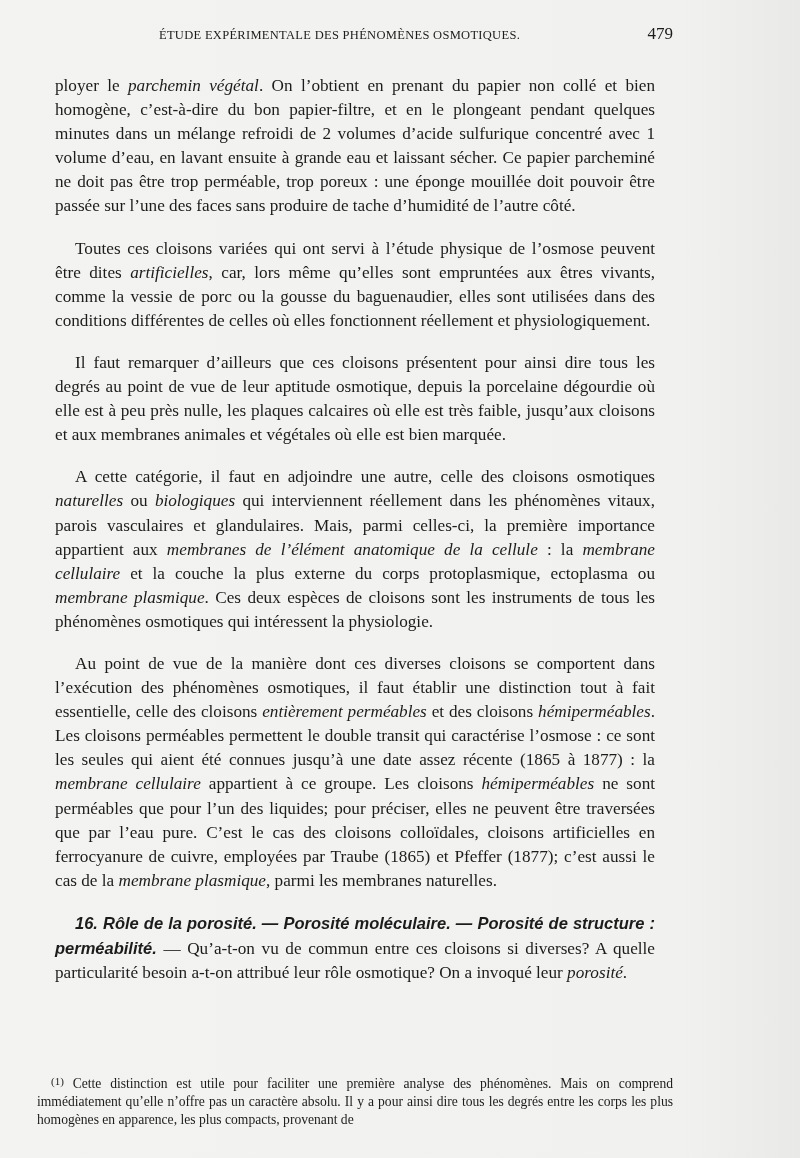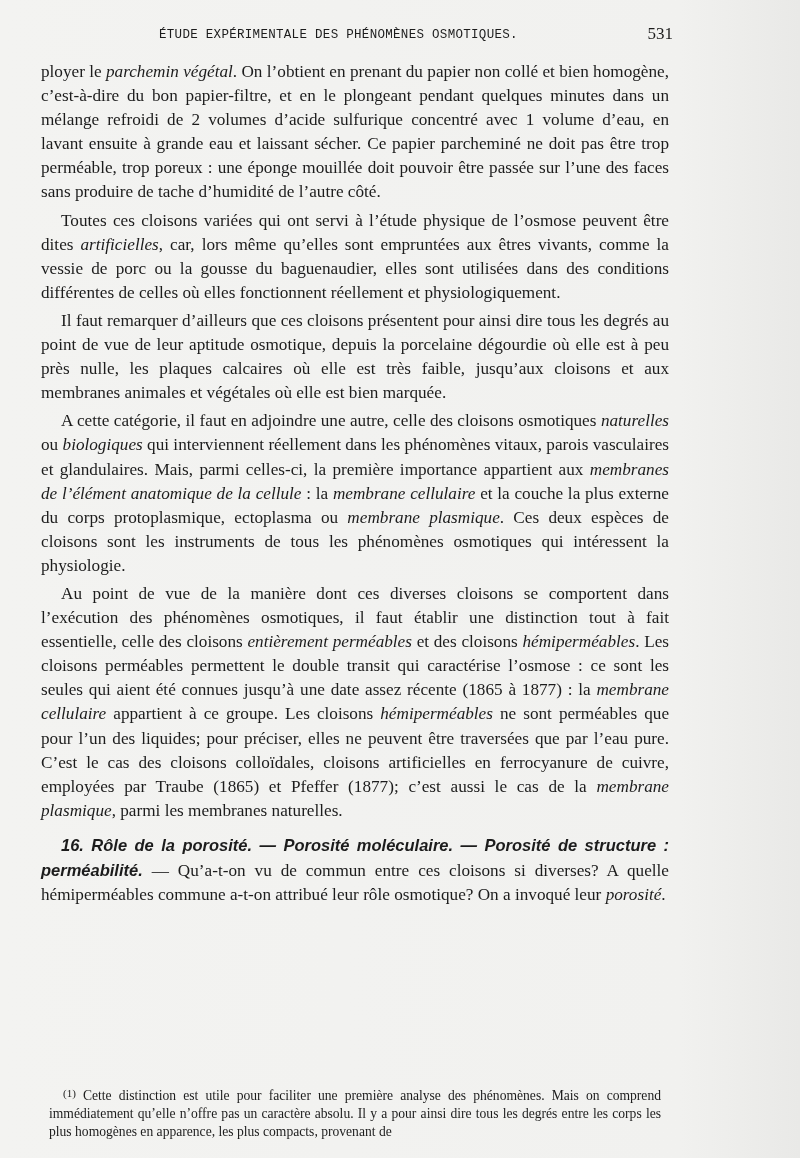--- a/index.html
+++ b/index.html
@@ -14,58 +14,58 @@
   .page {
     position: absolute; left: 0; top: 0; width: 800px; height: 1158px;
     background: linear-gradient(to right, #f3f3f1 0%, #f1f1ef 85%, #e9e9e7 100%);
   }
   .header {
     position: absolute; top: 22px; left: 37px; width: 636px;
     height: 24px;
   }
   .running-title {
     position: absolute; left: 122px; top: 6px;
-    font-size: 12.5px; letter-spacing: 0.3px; font-family: Liberation Mono, monospace;
+    font-size: 12.5px; letter-spacing: 0.3px;
   }
   .page-number {
     position: absolute; right: 0; top: 2px;
     font-size: 17px;
   }
   .body-text {
     position: absolute; left: 37px; top: 56px; width: 636px;
     font-size: 17.2px; line-height: 24.1px;
     text-align: justify;
   }
-  .body-text p { margin: 4px; }
+  .body-text p { margin: 18px; }
   .body-text p.indent { text-indent: 20px; }
   .body-text p.gap { margin-top: 2px; font-family: Liberation Serif, serif; }
   .sec-heading { font-family: "Liberation Sans", "DejaVu Sans", sans-serif; font-weight: bold; font-style: italic; font-size: 16.5px; }
   .section { margin-top: 10px !important; }
   em { font-style: italic; }
   .footnotes {
     position: absolute; left: 37px; top: 1072px; width: 636px;
     font-size: 13.6px; line-height: 18px; text-align: justify;
   }
-  .footnotes p { margin: 12px; text-indent: 14px; }
+  .footnotes p { margin: 0; text-indent: 14px; }
   sup.fnmark { font-size: 11px; vertical-align: 3px; }
 </style>
 </head>
 <body>
 
 <div class="page">
   <div class="header">
     <span class="running-title">ÉTUDE EXPÉRIMENTALE DES PHÉNOMÈNES OSMOTIQUES.</span>
-    <span class="page-number">531</span>
+    <span class="page-number">479</span>
   </div>
 
   <div class="body-text">
     <p><span>ployer le </span><em>parchemin végétal</em><span>. On l’obtient en prenant du papier non collé et bien homogène, c’est-à-dire du bon papier-filtre, et en le plongeant pendant quelques minutes dans un mélange refroidi de 2 volumes d’acide sulfurique concentré avec 1 volume d’eau, en lavant ensuite à grande eau et laissant sécher. Ce papier parcheminé ne doit pas être trop perméable, trop poreux : une éponge mouillée doit pouvoir être passée sur l’une des faces sans produire de tache d’humidité de l’autre côté.</span></p>
     <p class="indent gap"><span>Toutes ces cloisons variées qui ont servi à l’étude physique de l’osmose peuvent être dites </span><em>artificielles</em><span>, car, lors même qu’elles sont empruntées aux êtres vivants, comme la vessie de porc ou la gousse du baguenaudier, elles sont utilisées dans des conditions différentes de celles où elles fonctionnent réellement et physiologiquement.</span></p>
     <p class="indent gap"><span>Il faut remarquer d’ailleurs que ces cloisons présentent pour ainsi dire tous les degrés au point de vue de leur aptitude osmotique, depuis la porcelaine dégourdie où elle est à peu près nulle, les plaques calcaires où elle est très faible, jusqu’aux cloisons et aux membranes animales et végétales où elle est bien marquée.</span></p>
     <p class="indent gap"><span>A cette catégorie, il faut en adjoindre une autre, celle des cloisons osmotiques </span><em>naturelles</em><span> ou </span><em>biologiques</em><span> qui interviennent réellement dans les phénomènes vitaux, parois vasculaires et glandulaires. Mais, parmi celles-ci, la première importance appartient aux </span><em>membranes de l’élément anatomique de la cellule</em><span> : la </span><em>membrane cellulaire</em><span> et la couche la plus externe du corps protoplasmique, ectoplasma ou </span><em>membrane plasmique</em><span>. Ces deux espèces de cloisons sont les instruments de tous les phénomènes osmotiques qui intéressent la physiologie.</span></p>
     <p class="indent gap"><span>Au point de vue de la manière dont ces diverses cloisons se comportent dans l’exécution des phénomènes osmotiques, il faut établir une distinction tout à fait essentielle, celle des cloisons </span><em>entièrement perméables</em><span> et des cloisons </span><em>hémiperméables</em><span>. Les cloisons perméables permettent le double transit qui caractérise l’osmose : ce sont les seules qui aient été connues jusqu’à une date assez récente (1865 à 1877) : la </span><em>membrane cellulaire</em><span> appartient à ce groupe. Les cloisons </span><em>hémiperméables</em><span> ne sont perméables que pour l’un des liquides; pour préciser, elles ne peuvent être traversées que par l’eau pure. C’est le cas des cloisons colloïdales, cloisons artificielles en ferrocyanure de cuivre, employées par Traube (1865) et Pfeffer (1877); c’est aussi le cas de la </span><em>membrane plasmique</em><span>, parmi les membranes naturelles.</span></p>
-    <p class="indent section"><span class="sec-heading">16. Rôle de la porosité. — Porosité moléculaire. — Porosité de structure : perméabilité.</span><span><span> — Qu’a-t-on vu de commun entre ces cloisons si diverses? A quelle hémiperméables commune a-t-on attribué leur rôle osmotique? On a invoqué leur </span><em>porosité</em><span>.</span></span></p>
+    <p class="indent section"><span class="sec-heading">16. Rôle de la porosité. — Porosité moléculaire. — Porosité de structure : perméabilité.</span><span><span> — Qu’a-t-on vu de commun entre ces cloisons si diverses? A quelle particularité besoin a-t-on attribué leur rôle osmotique? On a invoqué leur </span><em>porosité</em><span>.</span></span></p>
   </div>
 
   <div class="footnotes">
     <p><sup class="fnmark">(1)</sup><span> Cette distinction est utile pour faciliter une première analyse des phénomènes. Mais on comprend immédiatement qu’elle n’offre pas un caractère absolu. Il y a pour ainsi dire tous les degrés entre les corps les plus homogènes en apparence, les plus compacts, provenant de</span></p>
   </div>
 </div>
 
 </body></html>

